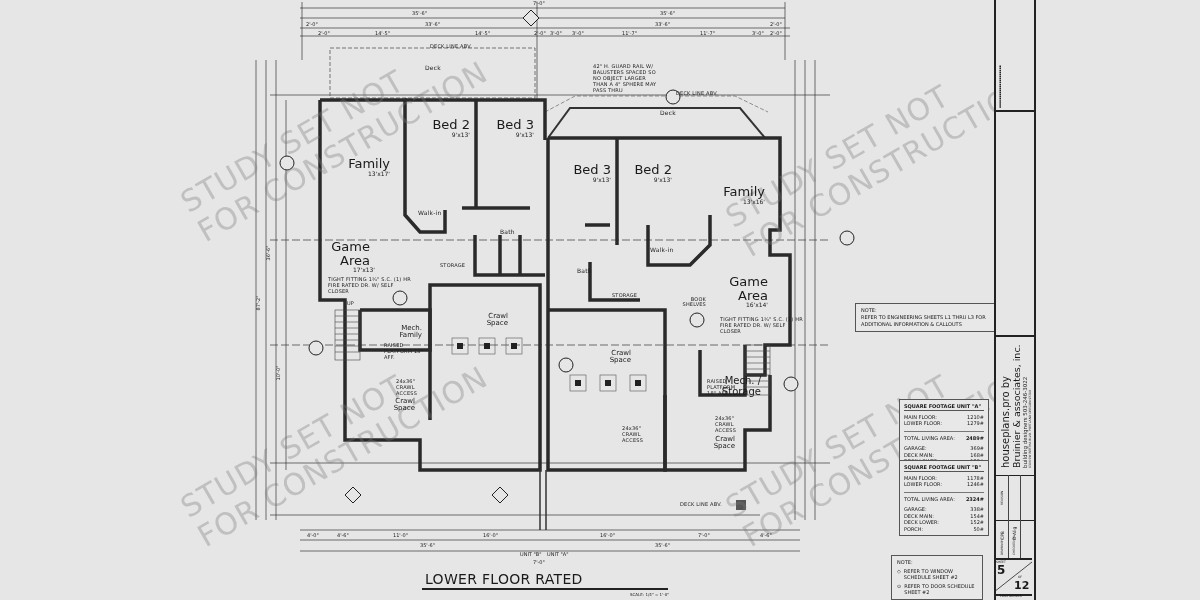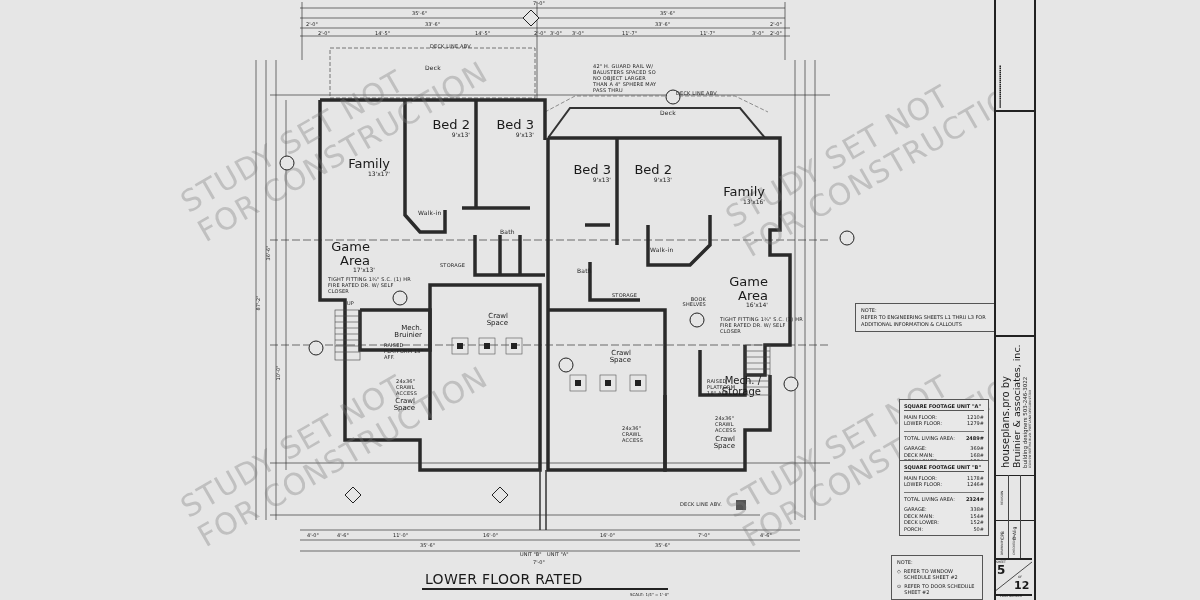--- a/index.html
+++ b/index.html
@@ -217,21 +217,21 @@
     <span class="nm">Family</span>
     <span class="sz">13'x17'</span>
   </div>
 <div class="room" style="left:325px;top:240px;width:50px;">
     <span class="nm" style="width:40px;margin:0 auto;">Game Area</span>
     <span class="sz">17'x13'</span>
   </div>
 <div class="room small" style="left:418px;top:210px;font-size:6px;">Walk-in</div>
 <div class="room small" style="left:500px;top:229px;font-size:6px;">Bath</div>
 <div class="room small" style="left:440px;top:263px;">STORAGE</div>
-<div class="room" style="left:382px;top:325px;width:40px;font-size:7px;">Mech. Bruinier</div>
+<div class="room" style="left:382px;top:325px;width:40px;font-size:7px;">Mech. Family</div>
 <div class="room" style="left:468px;top:313px;width:40px;font-size:7px;">Crawl Space</div>
 <div class="room" style="left:380px;top:398px;width:35px;font-size:7px;">Crawl Space</div>
 <div class="room small" style="left:425px;top:65px;font-size:6px;">Deck</div>
 
 <div class="room" style="left:556px;top:163px;width:55px;">
     <span class="nm">Bed 3</span>
     <span class="sz">9'x13'</span>
   </div>
 <div class="room" style="left:617px;top:163px;width:55px;">
     <span class="nm">Bed 2</span>

